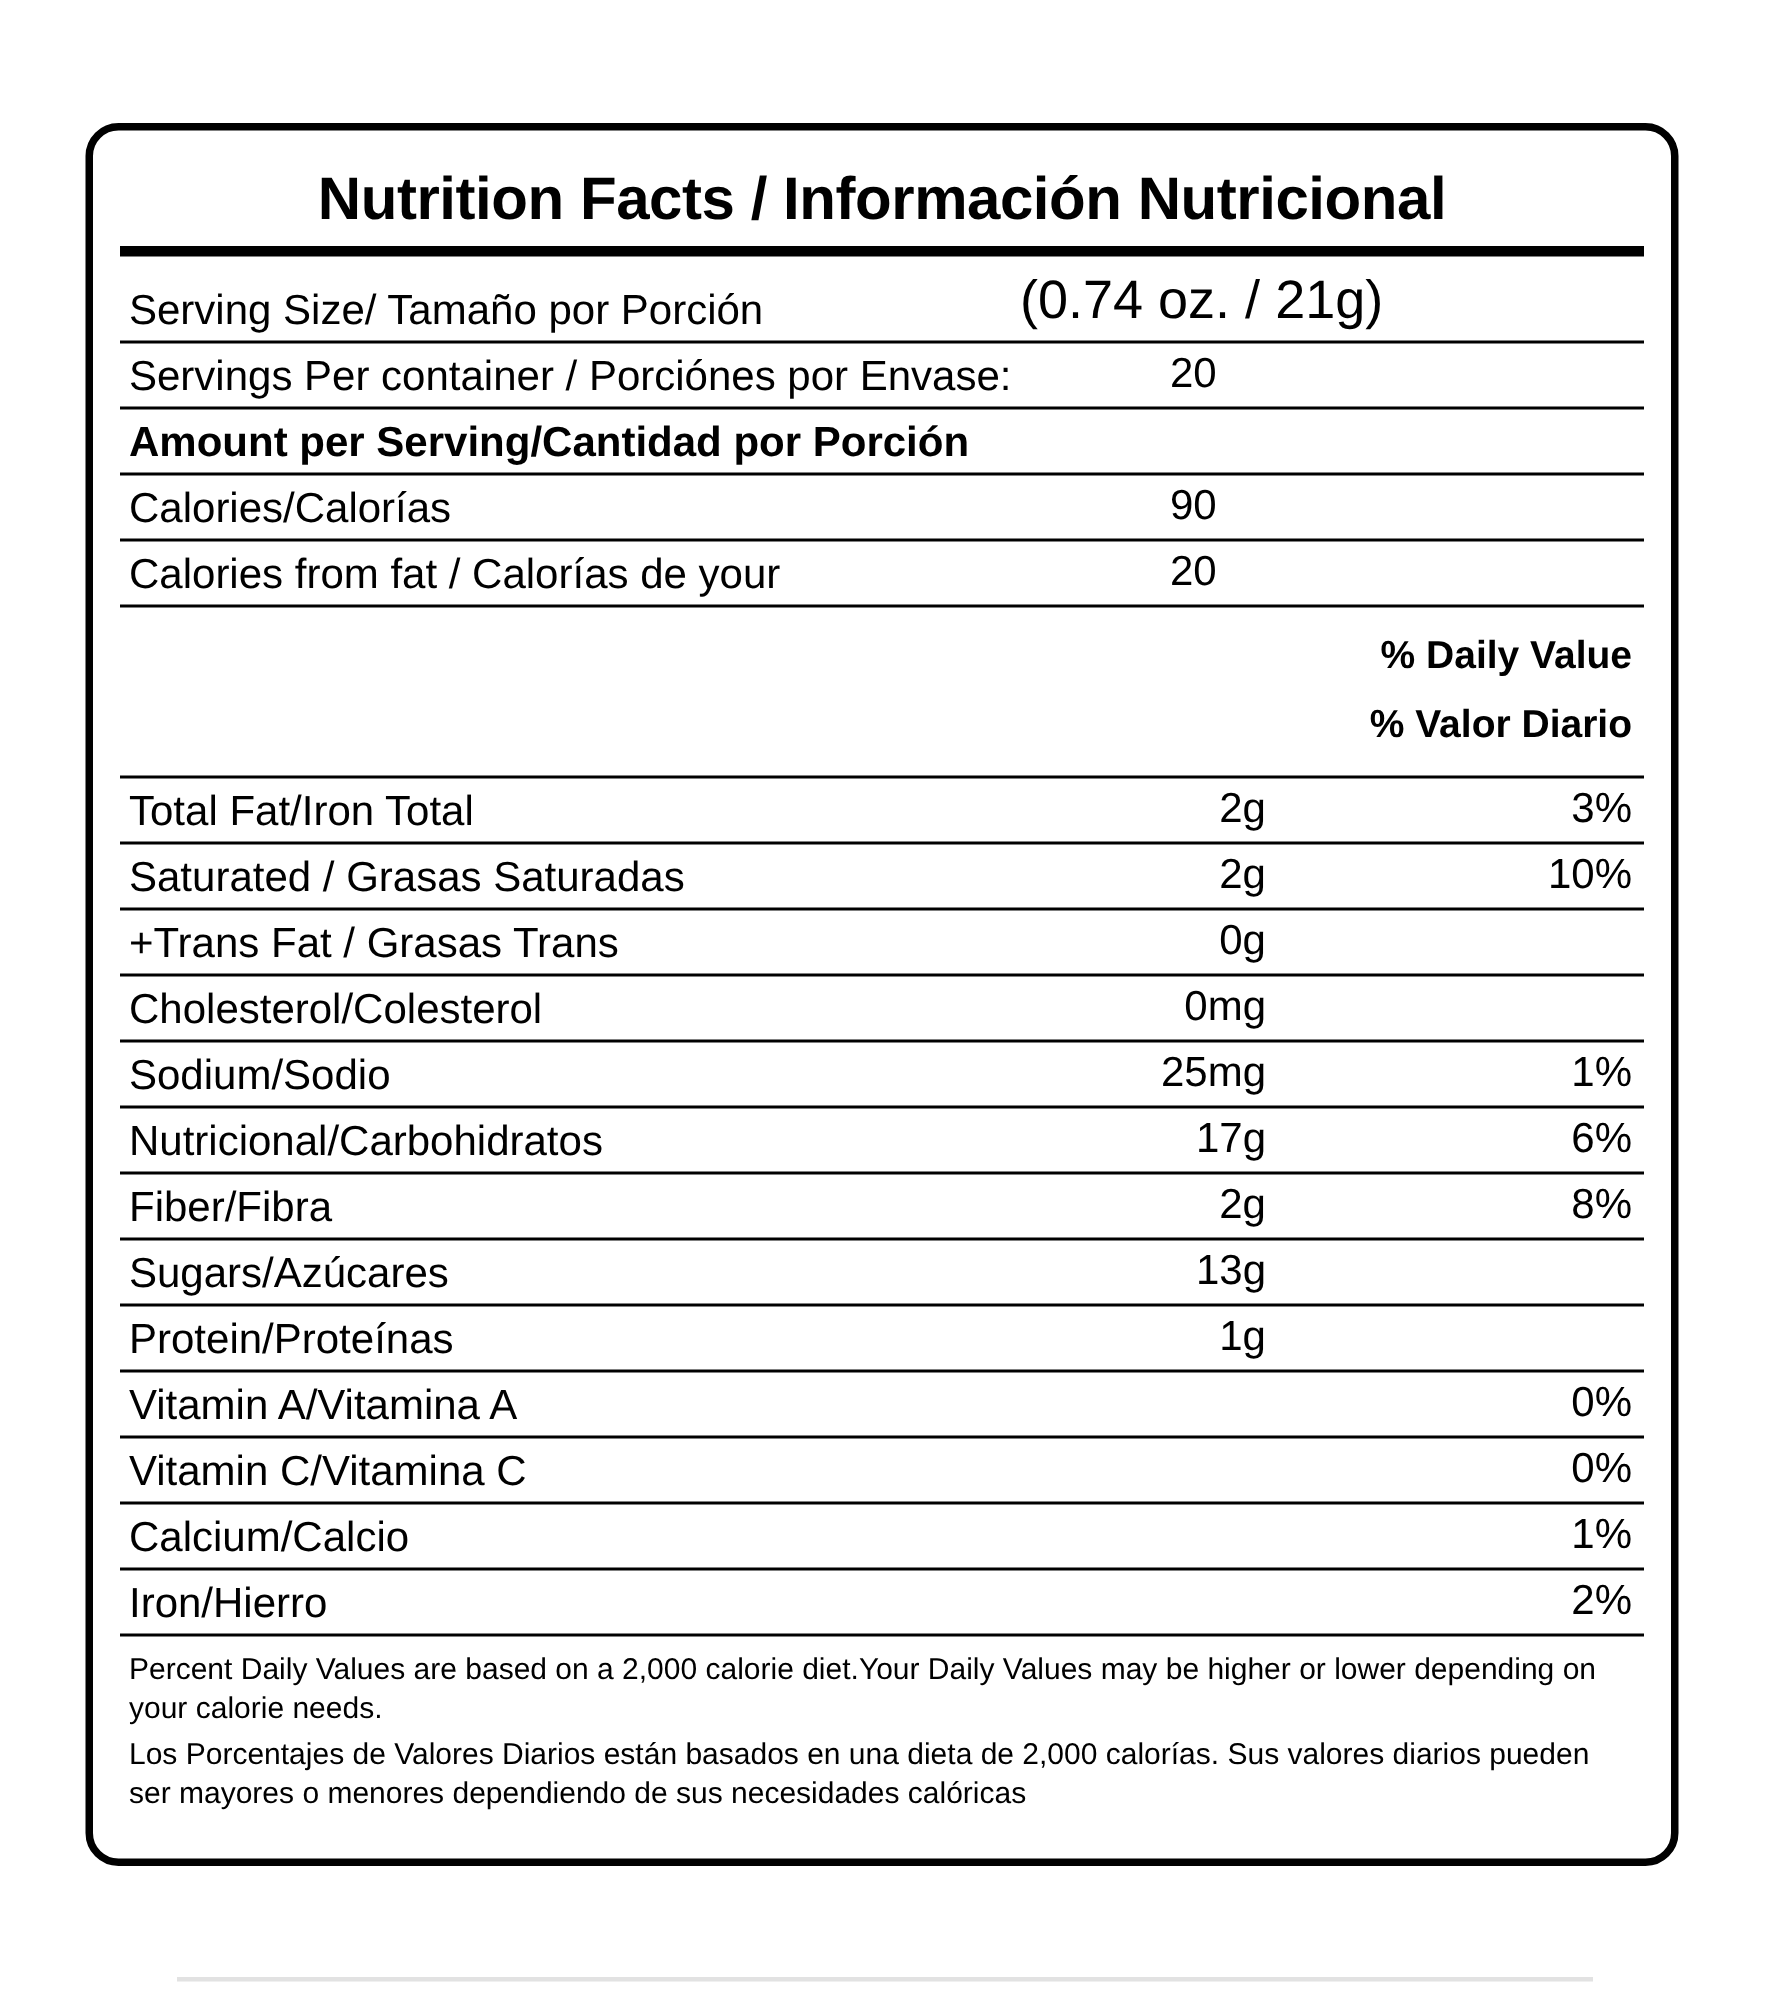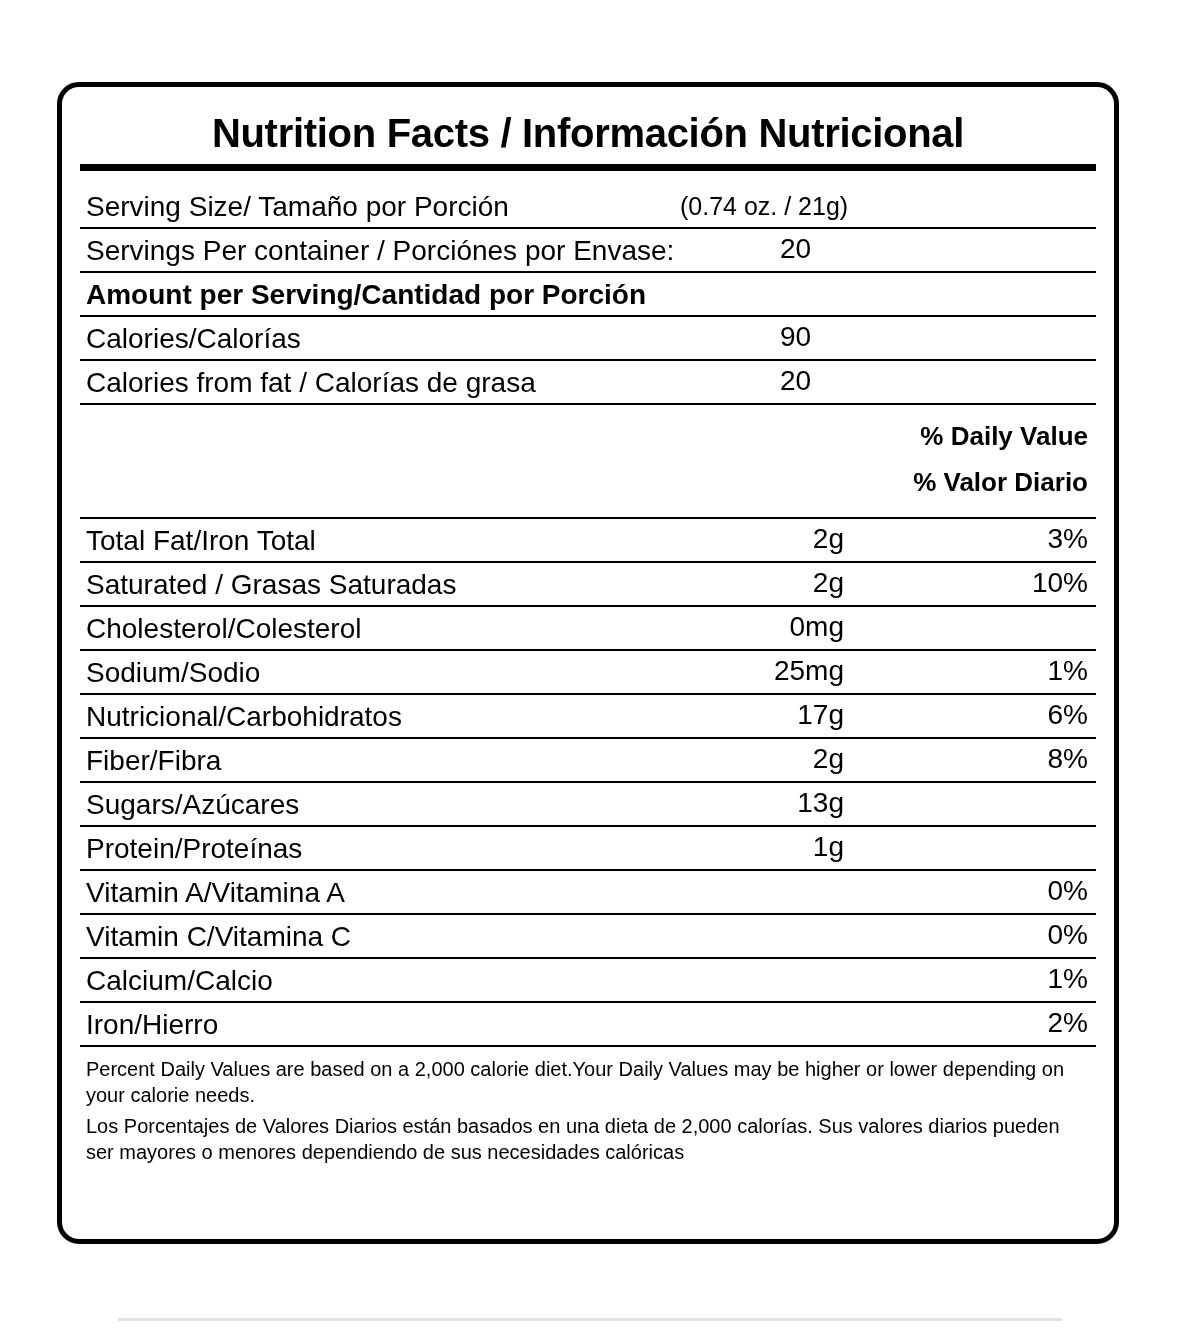--- a/index.html
+++ b/index.html
@@ -84,21 +84,21 @@
     white-space: nowrap;
   }
   .bold {
     font-weight: bold;
     text-align: center;
   }
   .serving-amt {
     position: absolute;
     left: 600px;
     bottom: 6px;
-    font-size: 25px;
+    font-size: 36px;
     white-space: nowrap;
   }
   .servings-amt {
     position: absolute;
     left: 700px;
     bottom: 6px;
     font-size: 28px;
     white-space: nowrap;
   }
   .cal-amt {
@@ -171,21 +171,21 @@
 
       <div class="rowwrap rule-thin">
         <div class="row">
           <span class="label">Calories/Calorías</span>
         </div>
         <span class="cal-amt">90</span>
       </div>
 
       <div class="rowwrap rule-thin">
         <div class="row">
-          <span class="label">Calories from fat / Calorías de grasa</span>
+          <span class="label">Calories from fat / Calorías de your</span>
         </div>
         <span class="cal-amt">20</span>
       </div>
 
       <div class="dv-header rule-thin">
         <span class="l1">% Daily Value</span>
         <span class="l2">% Valor Diario</span>
       </div>
 
       <div id="nutrient-rows">
@@ -195,20 +195,27 @@
             </div>
             <span class="amt">2g</span>
             <span class="dv">3%</span>
           </div>
           <div class="rowwrap rule-thin">
             <div class="row">
               <span class="label">Saturated / Grasas Saturadas</span>
             </div>
             <span class="amt">2g</span>
             <span class="dv">10%</span>
+          </div>
+          <div class="rowwrap rule-thin">
+            <div class="row">
+              <span class="label">+Trans Fat / Grasas Trans</span>
+            </div>
+            <span class="amt">0g</span>
+            <span class="dv"></span>
           </div>
           <div class="rowwrap rule-thin">
             <div class="row">
               <span class="label">Cholesterol/Colesterol</span>
             </div>
             <span class="amt">0mg</span>
             <span class="dv"></span>
           </div>
           <div class="rowwrap rule-thin">
             <div class="row">

